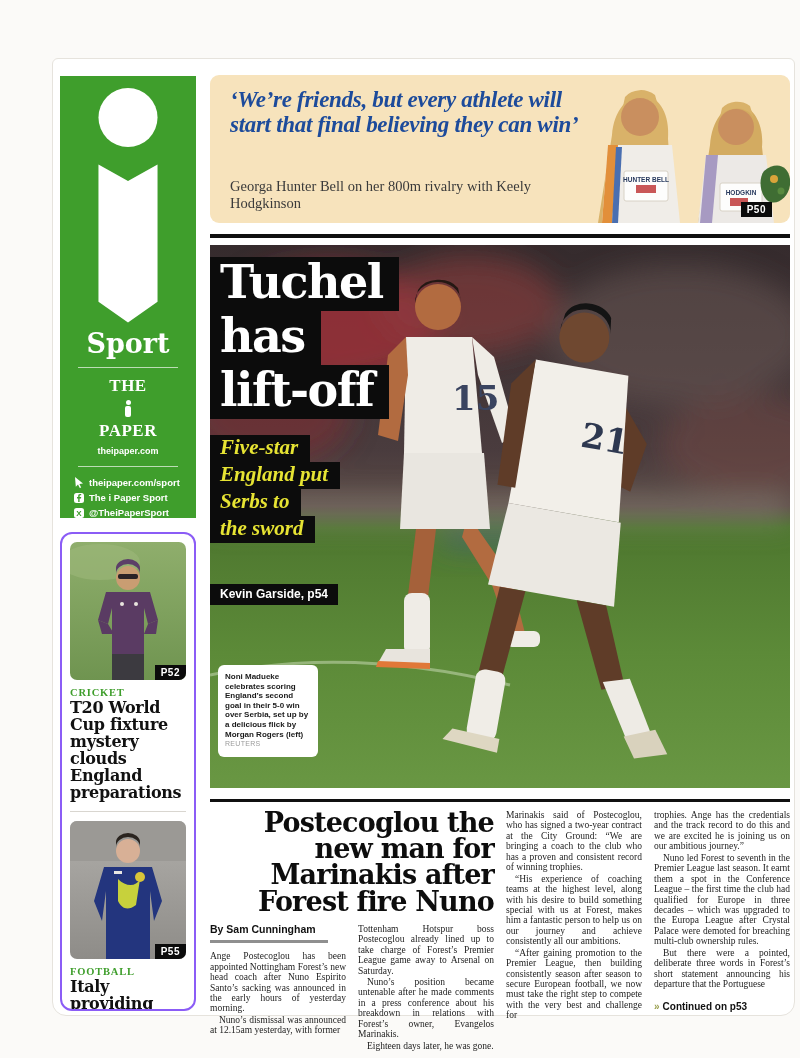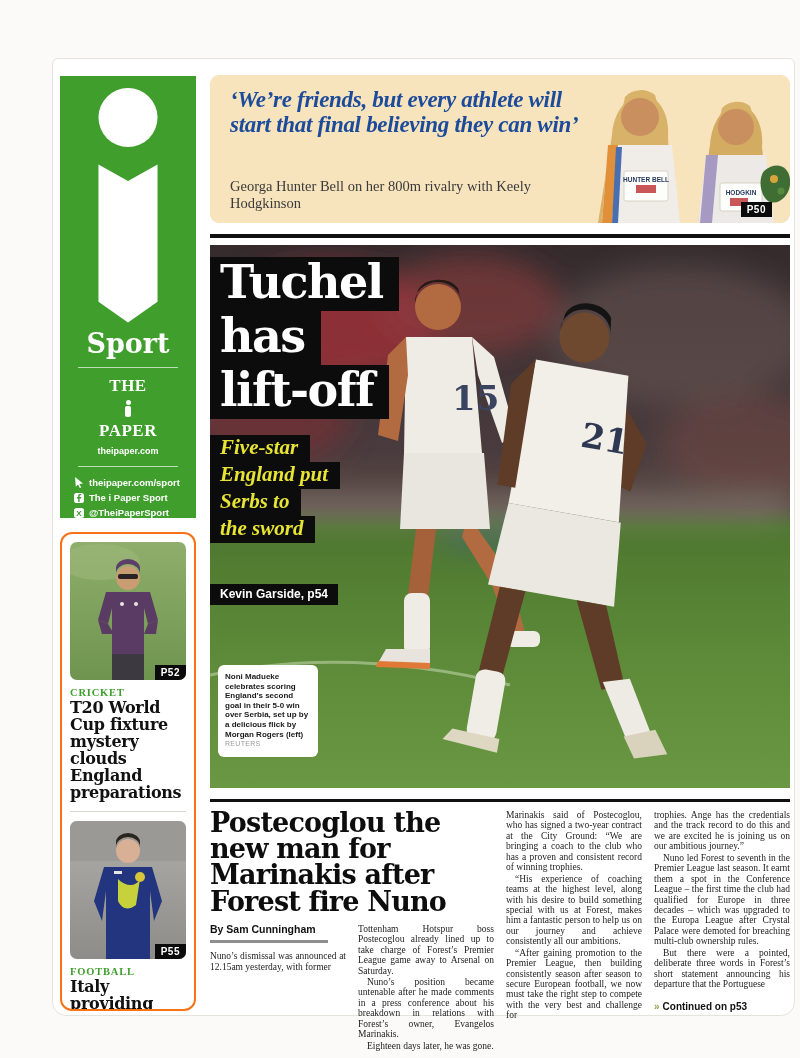--- a/index.html
+++ b/index.html
@@ -16,21 +16,21 @@
   .masthead-row{display:flex;align-items:center;gap:4px;font-family:"Liberation Serif",serif;
                 font-weight:bold;font-size:17px;letter-spacing:.5px;flex-direction:column;}
   .mini-i{display:inline-flex;flex-direction:column;align-items:center;gap:1px;}
   .mi-dot{width:5px;height:5px;border-radius:50%;background:#fff;}
   .mi-bar{width:6px;height:11px;background:#fff;border-radius:2px;}
   .rail-site{margin-top:5px;font-size:9px;font-weight:bold;}
   .social{display:flex;flex-direction:column;gap:4px;align-self:flex-start;margin:2px 0 0 14px;}
   .social-row{display:flex;align-items:center;gap:5px;font-size:9.5px;font-weight:bold;}
   .social-row svg{flex:0 0 auto;}
 
-  .rail-stories{position:absolute;left:60px;top:532px;width:136px;height:479px;border:2px solid #f97316;
+  .rail-stories{position:absolute;left:60px;top:532px;width:136px;height:479px;border:2px solid #8b5cf6;
                 border-radius:12px;background:#fff;padding:8px;box-sizing:border-box;overflow:hidden;}
   .story-photo{position:relative;width:116px;height:138px;border-radius:7px;overflow:hidden;}
   .pbadge{position:absolute;right:0;bottom:0;background:#0b0b0b;color:#fff;font-weight:bold;
           font-size:10px;padding:2px 6px;letter-spacing:.5px;}
   .story-cat{margin-top:7px;color:#3f9e2c;font-size:10.5px;font-weight:bold;letter-spacing:.8px;
              font-family:"Liberation Serif",serif;}
   .story-headline{margin-top:2px;font-family:"DejaVu Serif",serif;font-weight:bold;font-size:16px;
                   line-height:1.06;color:#111;letter-spacing:-.3px;}
   .story-divider{height:1px;background:#d9d6d0;margin:9px 0;}
 
@@ -62,21 +62,21 @@
   .hero-byline{position:absolute;left:0;top:299px;background:#0c0c0c;color:#fff;font-weight:bold;
                font-size:12px;padding:3px 10px 4px;display:table;margin-top:40px;}
   .hero-caption{position:absolute;left:8px;top:420px;width:100px;background:#fff;border-radius:6px;
                 padding:7px 7px 8px;font-size:8px;font-weight:bold;line-height:1.2;color:#1a1a1a;box-sizing:border-box;}
   .hero-caption .credit{color:#9b9b9b;font-weight:normal;font-size:7px;letter-spacing:.3px;}
 
   
   .article{position:absolute;left:210px;top:810px;width:580px;display:flex;gap:12px;}
   .art-left{width:284px;flex:0 0 284px;}
   .art-headline{margin:0 0 9px;font-family:"DejaVu Serif",serif;font-weight:bold;font-size:27px;
-                line-height:.97;letter-spacing:-.8px;color:#0d0d0d;}
+                line-height:.97;letter-spacing:-.8px;color:#0d0d0d;text-align:right;}
   .art-cols{display:flex;gap:12px;}
   .col{width:136px;flex:0 0 136px;font-family:"Liberation Serif",serif;font-size:9.5px;line-height:1.1;
        color:#1c1c1c;text-align:justify;}
   .col p{margin:0;}
   .col p + p{text-indent:9px;margin-top:1px;}
   .byline{font-family:"Liberation Sans",sans-serif;font-size:10.5px;font-weight:bold;color:#111;}
   .byline-bar{width:118px;height:3px;background:#8f8f8f;margin:5px 0 8px;}
   .continued{margin-top:12px;font-family:"Liberation Sans",sans-serif;font-size:10px;font-weight:bold;color:#111;}
   .cont-arrow{color:#9aa04f;margin-right:3px;}
 </style>
@@ -290,20 +290,21 @@
   <div class="rule rule-article"></div>
 
   <section class="article">
     <div class="art-left">
       <h2 class="art-headline">Postecoglou the new man for Marinakis after Forest fire Nuno</h2>
       <div class="art-cols">
         <div class="col">
           <div class="byline">By Sam Cunningham</div>
           <div class="byline-bar"></div>
           <div>
+              <p>Ange Postecoglou has been appointed Nottingham Forest’s new head coach after Nuno Espirito Santo’s sacking was announced in the early hours of yesterday morning.</p>
               <p>Nuno’s dismissal was announced at 12.15am yesterday, with former</p>
             </div>
         </div>
         <div class="col">
             <p>Tottenham Hotspur boss Postecoglou already lined up to take charge of Forest’s Premier League game away to Arsenal on Saturday.</p>
             <p>Nuno’s position became untenable after he made comments in a press conference about his breakdown in relations with Forest’s owner, Evangelos Marinakis.</p>
             <p>Eighteen days later, he was gone.</p>
           </div>
       </div>
     </div>

